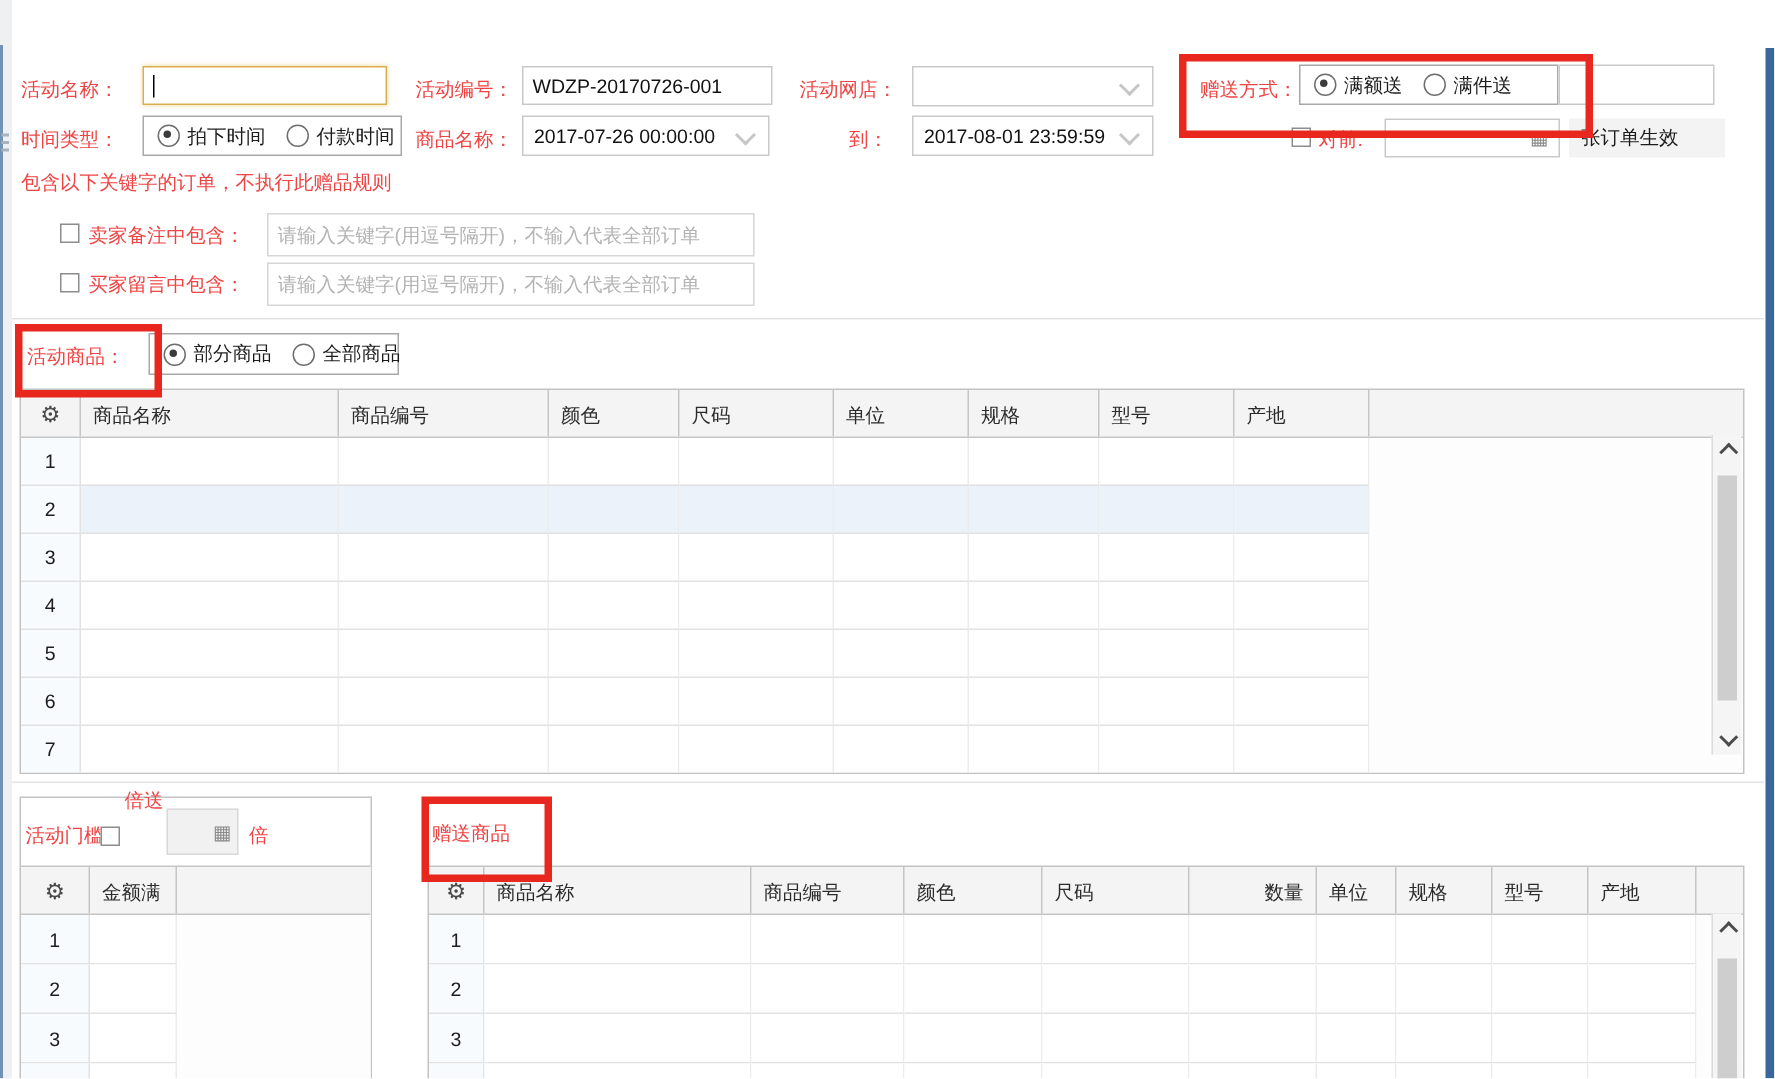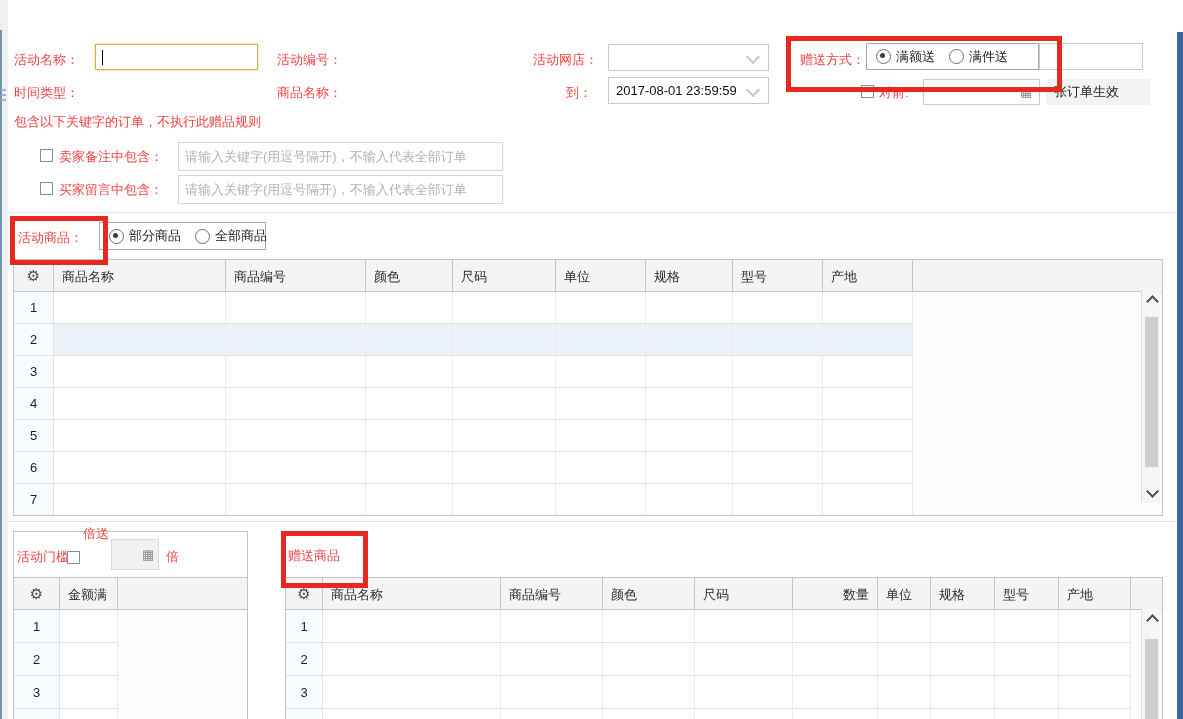--- a/index.html
+++ b/index.html
@@ -73,20 +73,21 @@
       <i></i>
     </div>
   <div class="abs rightstrip"></div>
 
 
   <span class="lbl" style="left:14px;top:51px">活动名称：</span>
   <input class="inp focus" style="left: 95px; top: 44px; width: 163px; height: 26px;" value="">
   <span class="caret" style="left:102px;top:50px"></span>
 
   <span class="lbl" style="left:277px;top:51px">活动编号：</span>
+  <input class="inp" style="left: 348px; top: 44px; width: 167px; height: 26px;" value="WDZP-20170726-001">
 
   <span class="lbl" style="left:533px;top:51px">活动网店：</span>
   <div class="selbox" style="left:608px;top:44px;width:161px;height:27px">
     <span></span>
     <span class="chev"></span>
   </div>
 
   <span class="lbl" style="left:800px;top:51px">赠送方式：</span>
   <div class="rgroup" style="left:866px;top:43px;width:173px;height:27px">
       <span class="ritem">
@@ -94,22 +95,36 @@
         <span>满额送</span>
       </span>
       <span class="ritem">
         <span class="radio"></span>
         <span>满件送</span>
       </span>
     </div>
   <div class="inp" style="left:1039px;top:43px;width:104px;height:27px"></div>
 
   <span class="lbl" style="left:14px;top:84px">时间类型：</span>
+  <div class="rgroup" style="left:95px;top:77px;width:173px;height:27px">
+      <span class="ritem">
+        <span class="radio sel"></span>
+        <span>拍下时间</span>
+      </span>
+      <span class="ritem">
+        <span class="radio"></span>
+        <span>付款时间</span>
+      </span>
+    </div>
 
   <span class="lbl" style="left:277px;top:84px">商品名称：</span>
+  <div class="selbox" style="left:348px;top:77px;width:165px;height:27px">
+    <span>2017-07-26 00:00:00</span>
+    <span class="chev"></span>
+  </div>
 
   <span class="lbl" style="left:566px;top:84px">到：</span>
   <div class="selbox" style="left:608px;top:77px;width:161px;height:27px">
     <span>2017-08-01 23:59:59</span>
     <span class="chev"></span>
   </div>
 
   <span class="cb" style="left:861px;top:85px"></span>
   <span class="lbl" style="left:879px;top:84px">对前:</span>
   <input class="inp" style="left: 923px; top: 79px; width: 117px; height: 26px; padding-right: 22px;" value="">

